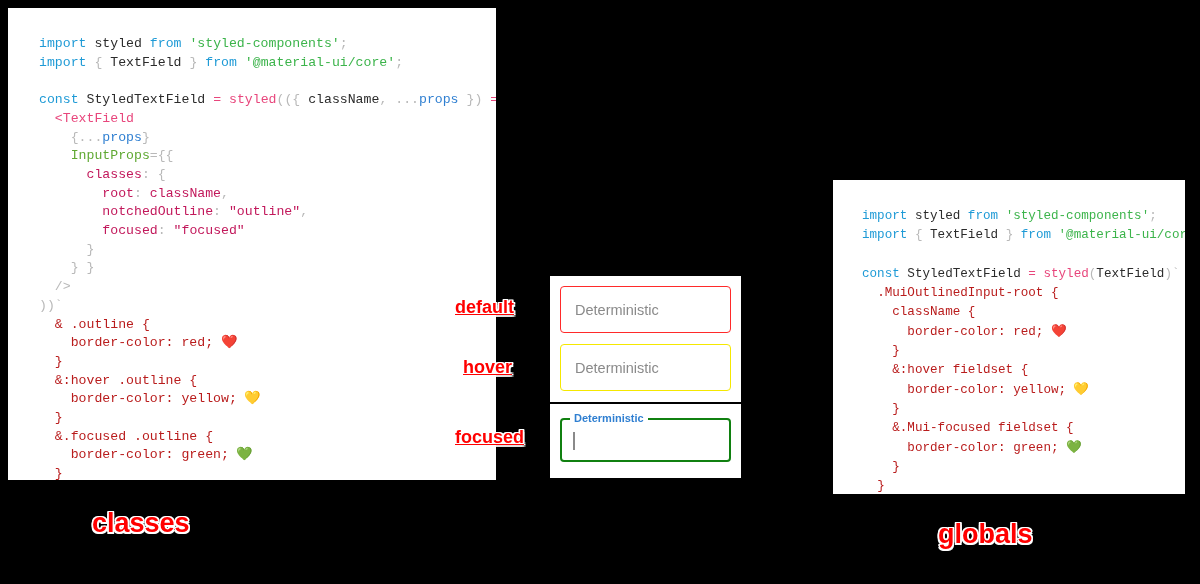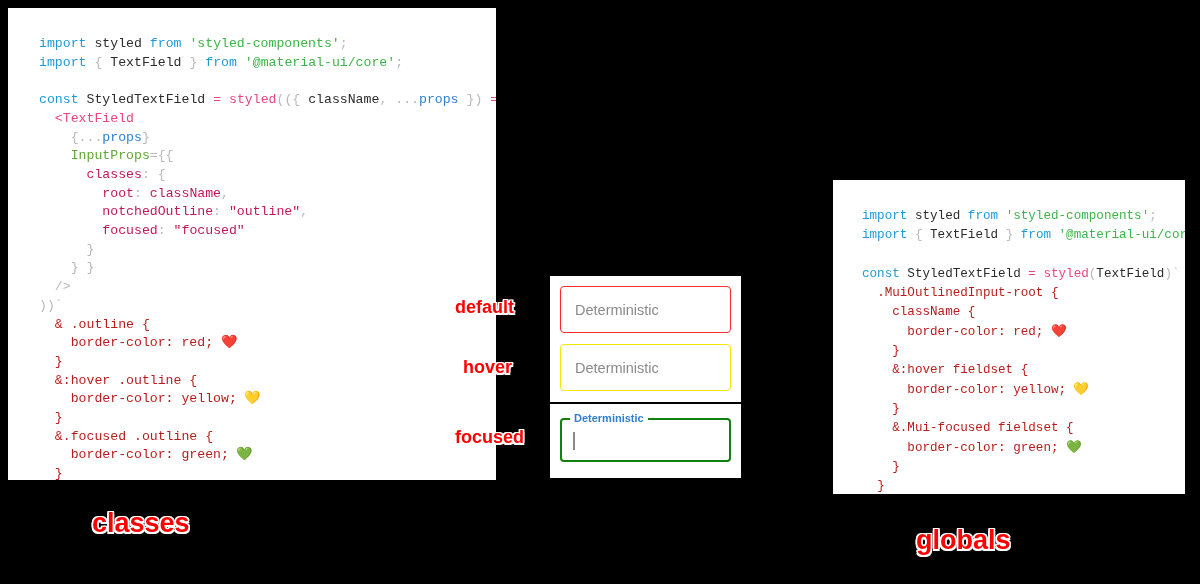--- a/index.html
+++ b/index.html
@@ -143,28 +143,28 @@
     font-family: "Liberation Sans", sans-serif;
     font-weight: bold;
     color: #ff0000;
     text-shadow:
       -1.5px -1.5px 0 #fff,  1.5px -1.5px 0 #fff,
       -1.5px  1.5px 0 #fff,  1.5px  1.5px 0 #fff,
       -1.5px 0 0 #fff, 1.5px 0 0 #fff,
       0 -1.5px 0 #fff, 0 1.5px 0 #fff;
     white-space: nowrap;
   }
-  .anno-state { font-size: 18px; }
+  .anno-state { font-size: 18px; text-decoration: underline; }
   #anno-default { left: 455px; top: 297px; }
   #anno-hover   { left: 463px; top: 357px; }
   #anno-focused { left: 455px; top: 427px; }
 
   .anno-title { font-size: 27px; }
   #anno-classes { left: 92px;  top: 508px; }
-  #anno-globals { left: 916px; top: 519px; margin-top: 6px; }
+  #anno-globals { left: 938px; top: 519px; }
 </style>
 </head>
 <body>
 
 <div id="panel-classes" class="code-panel">
   <pre><span class="t-kw">import</span> <span class="t-plain">styled</span> <span class="t-kw">from</span> <span class="t-str">'styled-components'</span><span class="t-punct">;</span>
 <span class="t-kw">import</span> <span class="t-punct">{</span> <span class="t-plain">TextField</span> <span class="t-punct">}</span> <span class="t-kw">from</span> <span class="t-str">'@material-ui/core'</span><span class="t-punct">;</span>
 
 <span class="t-kw">const</span> <span class="t-plain">StyledTextField</span> <span class="t-op">=</span> <span class="t-fn">styled</span><span class="t-punct">((</span><span class="t-punct">{</span> <span class="t-plain">className</span><span class="t-punct">,</span> <span class="t-punct">...</span><span class="t-blue">props</span> <span class="t-punct">})</span> <span class="t-op">=&gt;</span> 
   <span class="t-comp">&lt;TextField</span>

